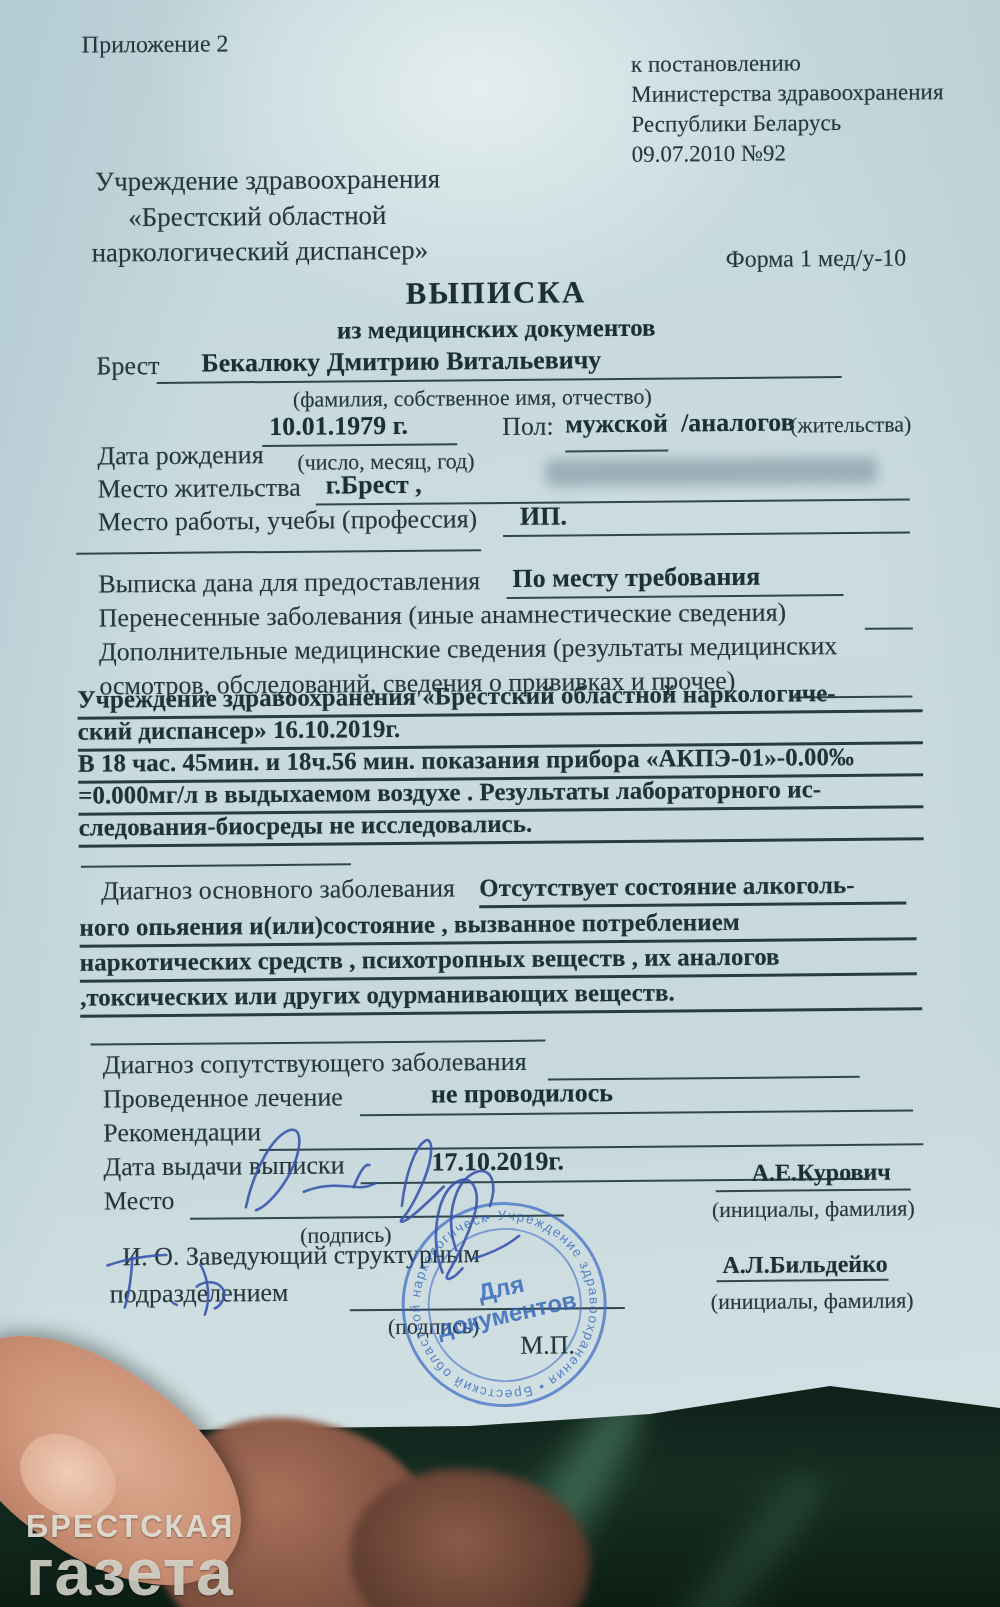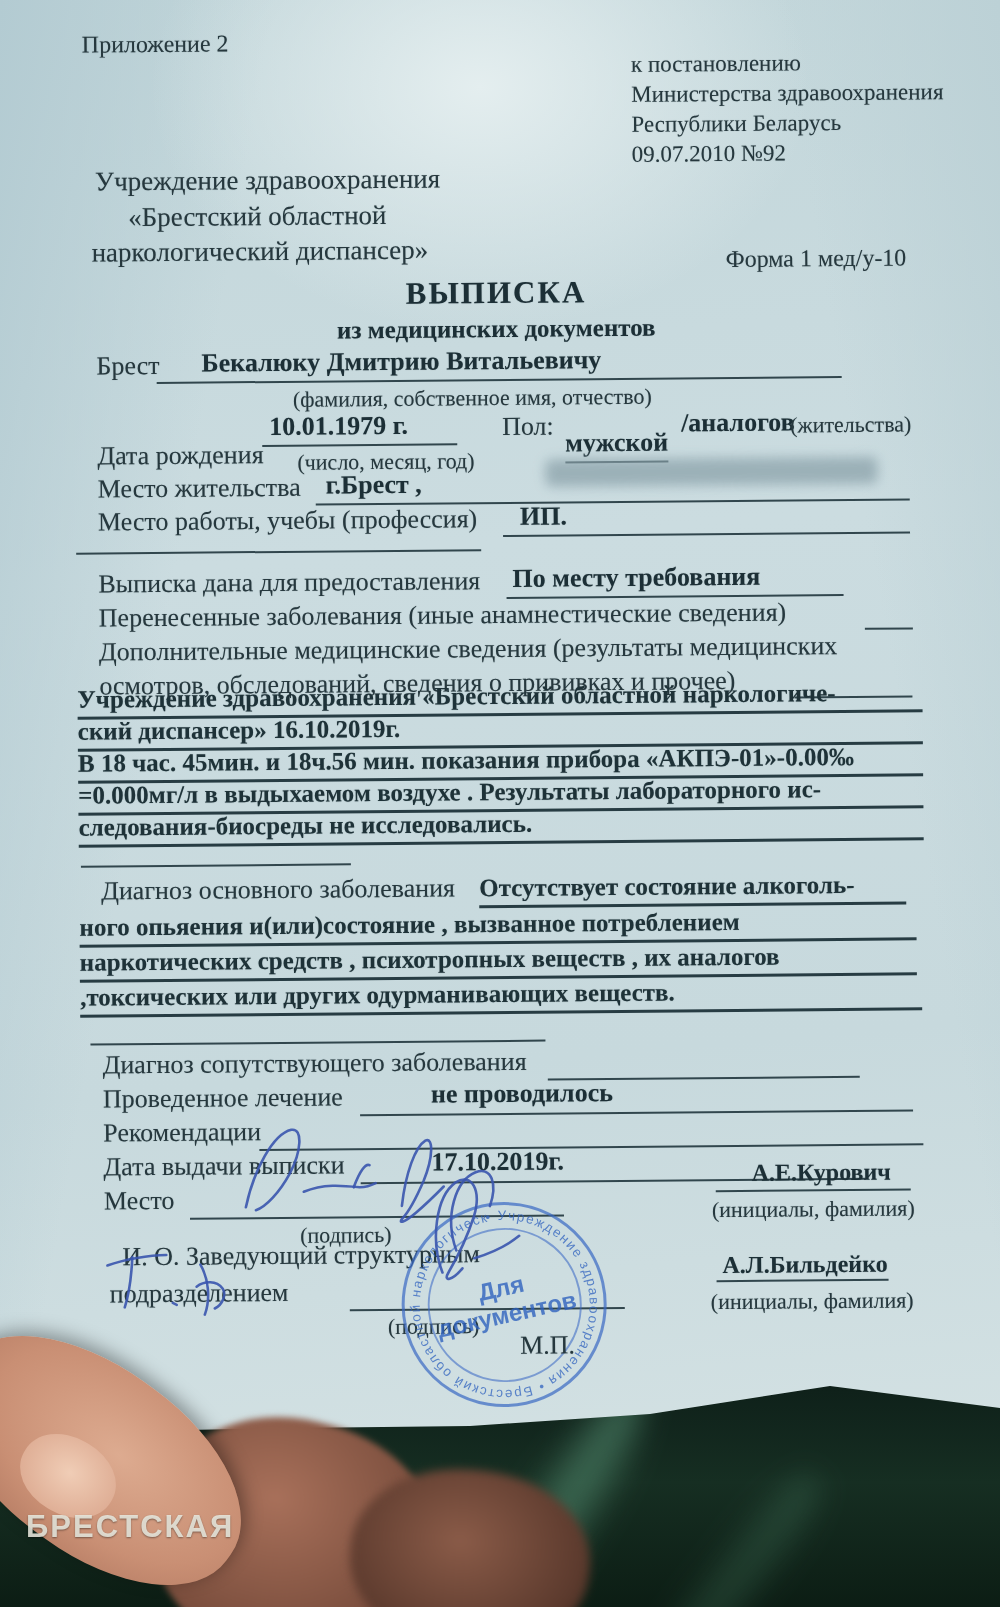--- a/index.html
+++ b/index.html
@@ -93,21 +93,21 @@
 
   <div class="t" style="left:100px;top:347px;">Брест</div>
   <div class="t b" style="left:205px;top:345px;">Бекалюку Дмитрию Витальевичу</div>
   <div class="ul" style="left:160px;top:379px;width:685px;"></div>
   <div class="t sm" style="left:296px;top:384px;">(фамилия, собственное имя, отчество)</div>
 
   <div class="t" style="left:100px;top:411px;margin-top:26px;">Дата рождения</div>
   <div class="t b" style="left:272px;top:409px;">10.01.1979 г.</div>
   <div class="ul" style="left:265px;top:443px;width:195px;"></div>
   <div class="t" style="left:505px;top:411px;">Пол:</div>
-  <div class="t b" style="left:568px;top:428px;border-bottom:2.5px solid #31464d;padding-bottom:1px;">мужской</div>
+  <div class="t b" style="left:568px;top:409px;border-bottom:2.5px solid #31464d;padding-bottom:9px;">мужской</div>
   <div class="t b" style="left:684px;top:409px;">/аналогов</div>
   <div class="t sm" style="left:793px;top:414px;">(жительства)</div>
   <div class="t sm" style="left:300px;top:447px;">(число, месяц, год)</div>
 
   <div class="t" style="left:100px;top:470px;">Место жительства</div>
   <div class="t b" style="left:328px;top:468px;">г.Брест ,</div>
   <div id="blur-box" class="abs"></div>
   <div class="ul" style="left:318px;top:502px;width:594px;"></div>
 
   <div class="t" style="left:100px;top:503px;">Место работы, учебы (профессия)</div>
@@ -214,13 +214,14 @@
 </div>
 </div>
 
 <div id="fingers1" class="skin"></div>
 <div id="fingers2" class="skin"></div>
 <div id="thumb" class="skin"></div>
 <div id="thumbnail" class="skin"></div>
 
 <div id="wm" class="abs">
   <div id="wm-1">БРЕСТСКАЯ</div>
+  <div id="wm-2">газета</div>
 </div>
 
 </body></html>

